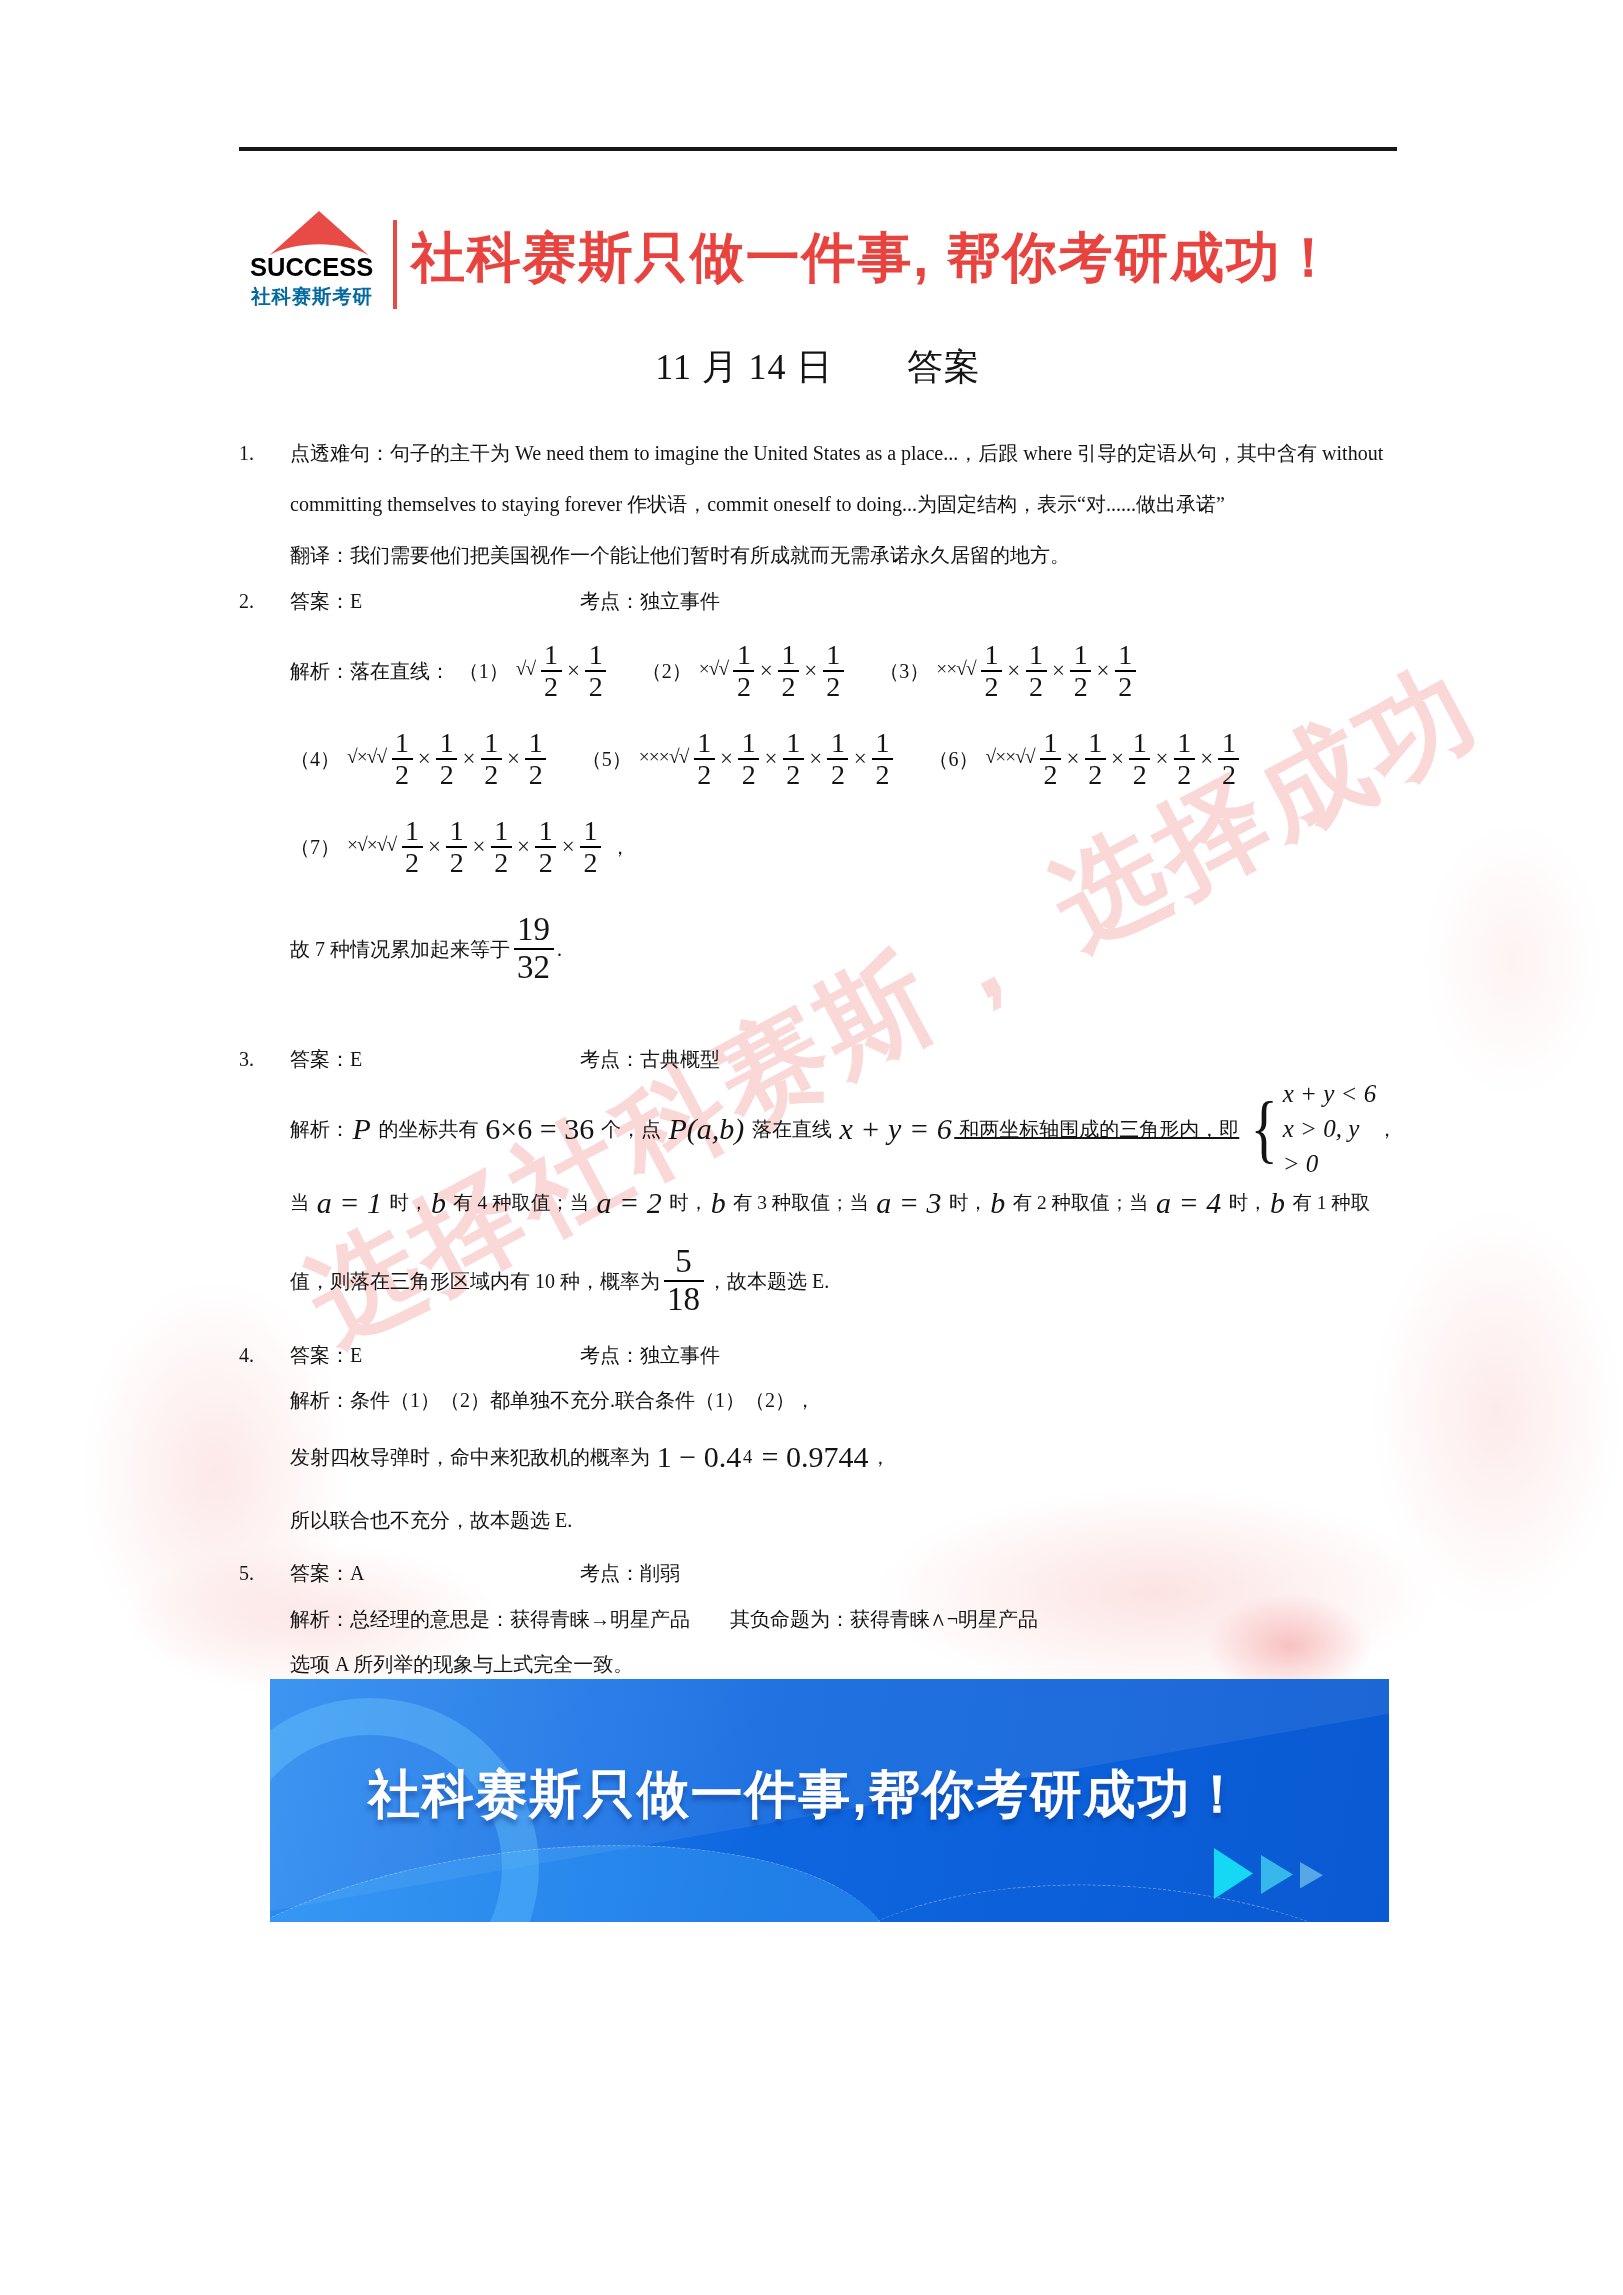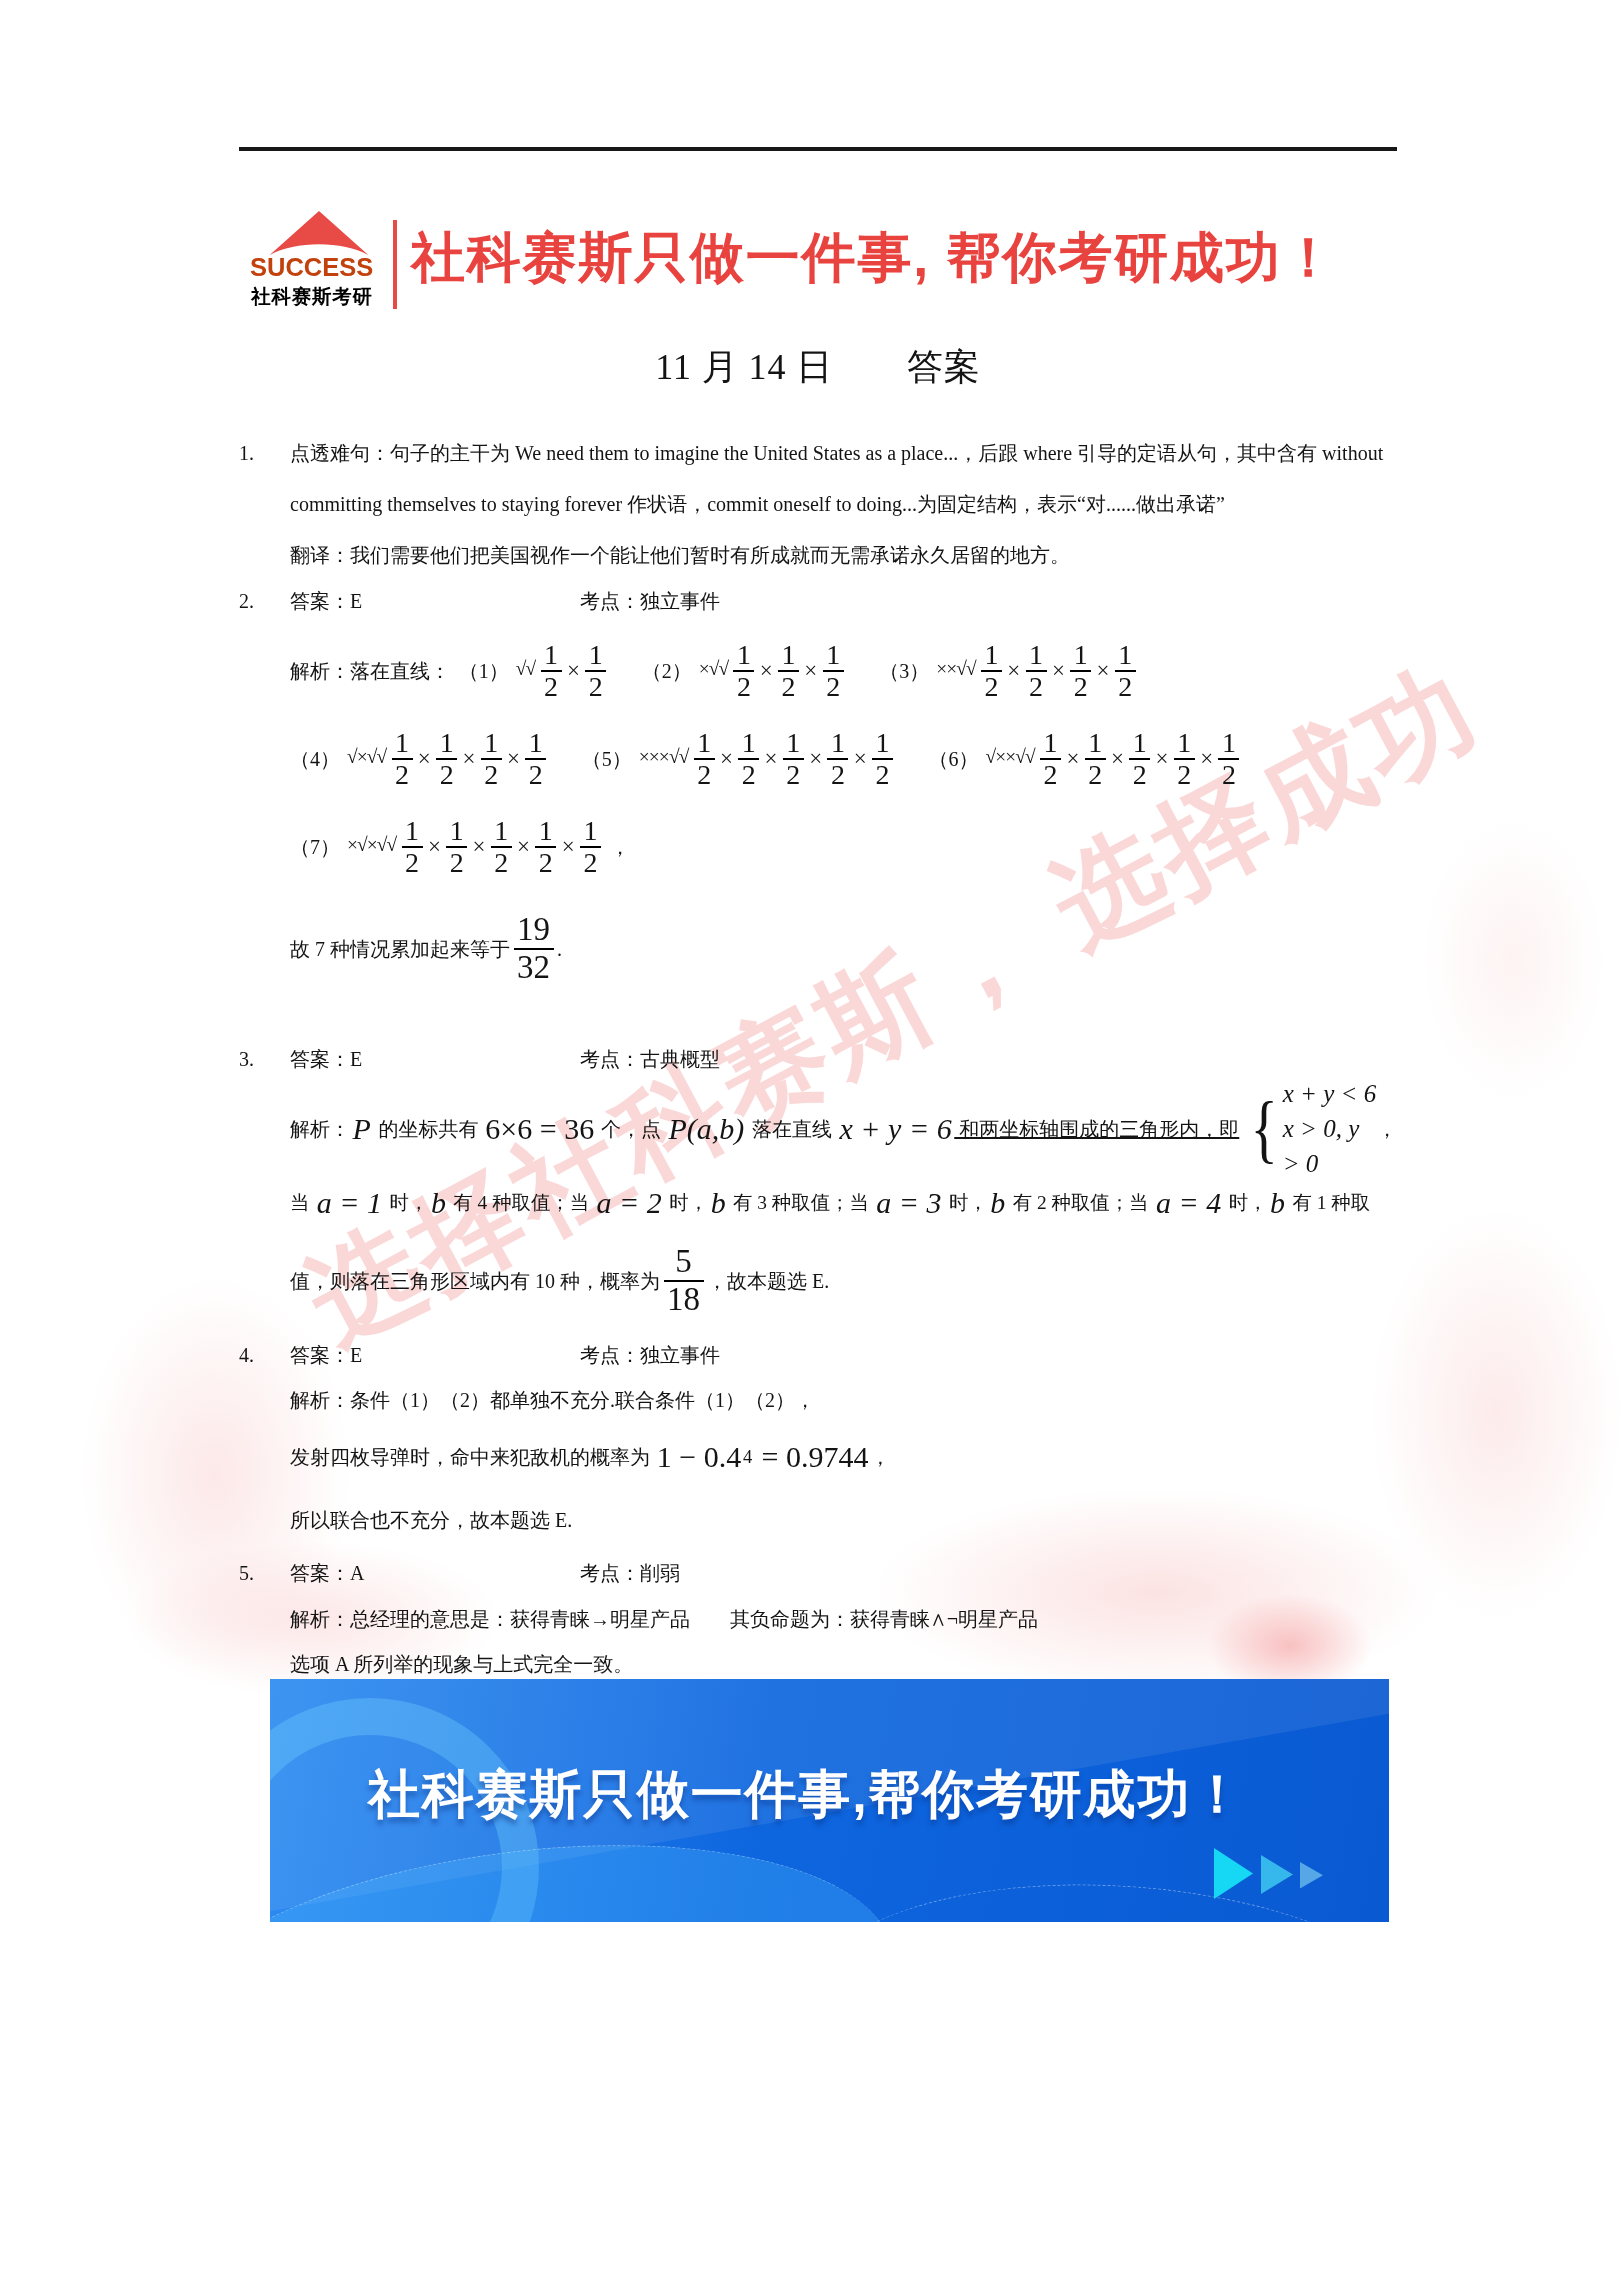--- a/index.html
+++ b/index.html
@@ -4,24 +4,24 @@
 <style>
   html,body{margin:0;padding:0;background:#9a9a9a;}
   .page{position:relative;width:1623px;height:2295px;background:#ffffff;margin:0 auto;
         font-family:"Liberation Serif",serif;color:#141414;overflow:hidden;}
 
   
   .rule{position:absolute;left:239px;top:147px;width:1158px;height:4.4px;background:#171717;}
   .logo-roof{position:absolute;left:268px;top:209px;width:102px;height:48px;}
   .logo-word{position:absolute;left:250px;top:253px;width:123px;text-align:center;
              font-family:"Liberation Sans",sans-serif;font-weight:bold;font-size:25.5px;
-             color:#c2410c;letter-spacing:0px;}
+             color:#000000;letter-spacing:0px;}
   .logo-sub{position:absolute;left:246px;top:283px;width:132px;text-align:center;
             font-family:"Liberation Sans",sans-serif;font-weight:bold;font-size:19.4px;
-            color:#000000;letter-spacing:0.9px;}
+            color:#0369a1;letter-spacing:0.9px;}
   .logo-div{position:absolute;left:393px;top:220px;width:3.5px;height:89px;background:#E84A45;}
   .hslogan{position:absolute;left:411px;top:222px;font-family:"Liberation Sans",sans-serif;
            font-weight:bold;font-size:54px;color:#E8433F;letter-spacing:1.8px;white-space:nowrap;}
   .title{position:absolute;left:239px;top:343px;width:1158px;text-align:center;
          font-size:36px;letter-spacing:0.9px;}
 
   
   .wm{position:absolute;left:145px;top:931px;width:1496px;text-align:center;
       transform:rotate(-28deg);font-family:"Liberation Sans",sans-serif;font-weight:bold;
       font-size:110px;letter-spacing:5.3px;color:rgba(242,158,158,.40);white-space:nowrap;

